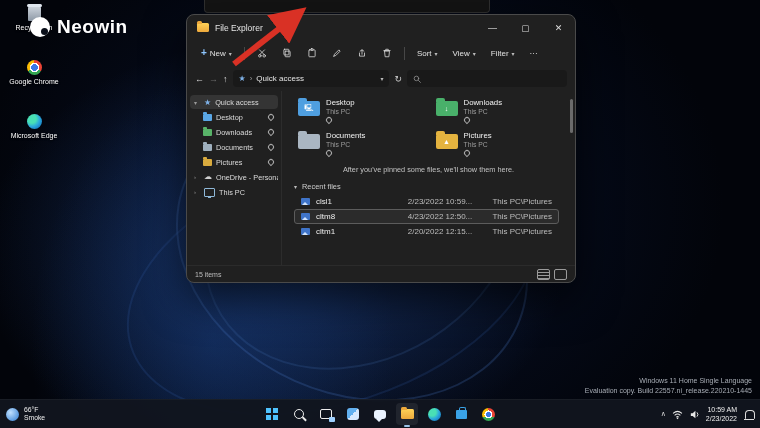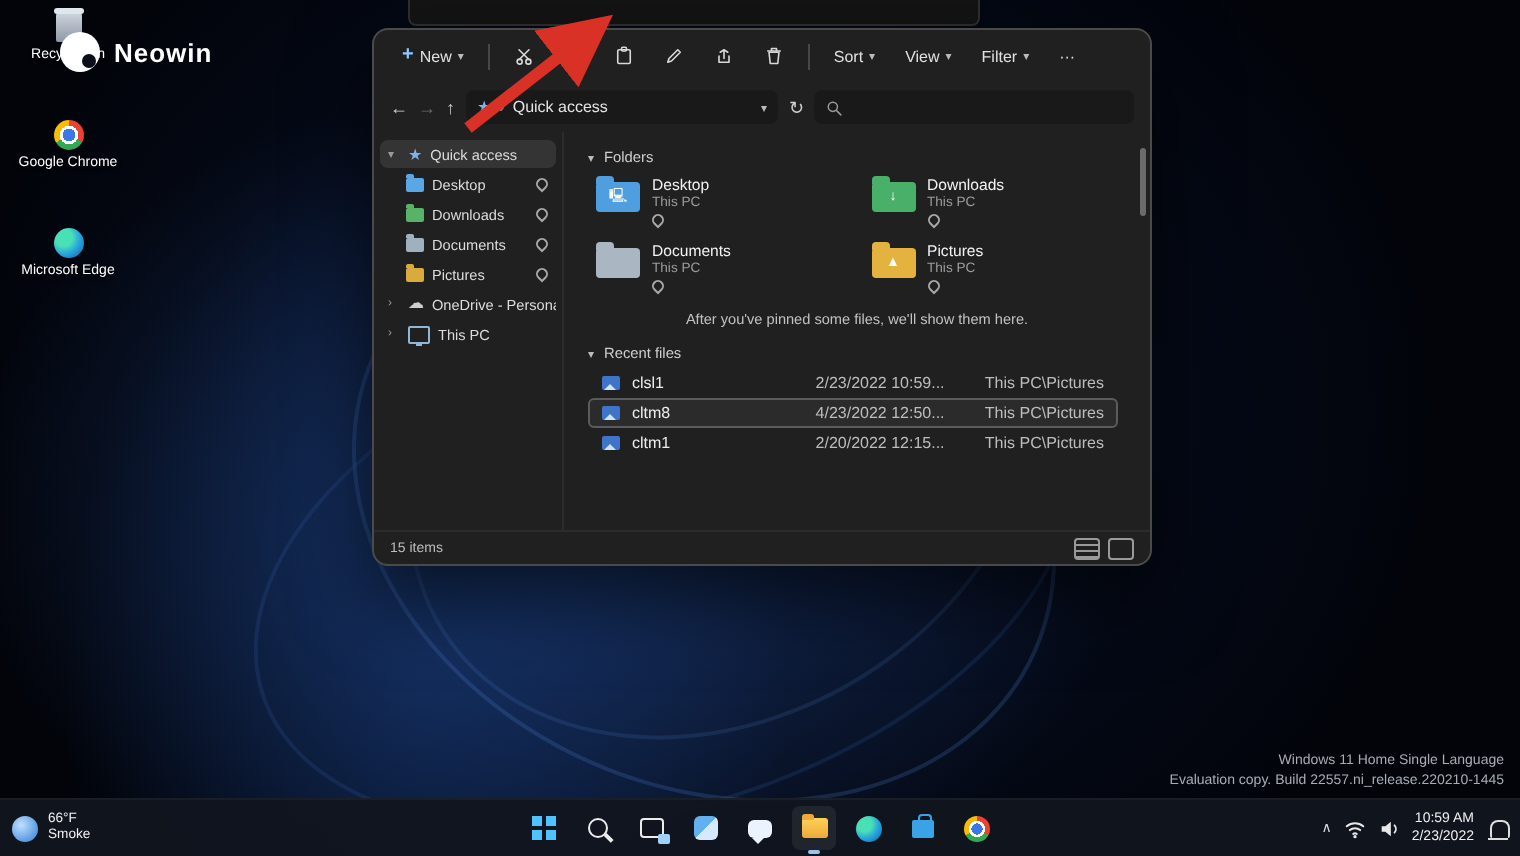--- a/index.html
+++ b/index.html
@@ -14,21 +14,21 @@
     #02040a;}
   .petal{position:absolute;border:2px solid rgba(80,130,215,.22);border-radius:50%;z-index:0}
   .p1{left:170px;top:110px;width:360px;height:280px;transform:rotate(24deg)}
   .p2{left:120px;top:160px;width:420px;height:240px;transform:rotate(-18deg);border-color:rgba(60,110,200,.16)}
   .p3{left:230px;top:60px;width:260px;height:330px;transform:rotate(58deg);border-color:rgba(90,150,230,.14)}
 
   
   .neowin{position:absolute;left:30px;top:16px;display:flex;align-items:center;gap:7px;z-index:3}
   .neowin-mark{width:20px;height:20px;border-radius:50%;background:#fff;position:relative}
   .neowin-mark::after{content:"";position:absolute;right:2px;bottom:2px;width:7px;height:7px;border-radius:50%;background:#0a0f1a}
-  .neowin-text{font-size:13px;font-weight:bold;letter-spacing:.5px;color:#fff}
+  .neowin-text{font-size:19px;font-weight:bold;letter-spacing:.5px;color:#fff}
 
   
   .dicon{position:absolute;width:52px;display:flex;flex-direction:column;align-items:center;gap:3px;
          font-size:7px;line-height:1.15;text-align:center;text-shadow:0 1px 2px #000;z-index:2}
   .bin-ico{width:13px;height:15px;background:linear-gradient(#cfd6de,#8e99a6);border-radius:2px 2px 1px 1px;position:relative}
   .bin-ico::before{content:"";position:absolute;top:-2px;left:-1px;right:-1px;height:3px;background:#dfe6ee;border-radius:2px}
   .chrome-ico{width:15px;height:15px;border-radius:50%;
     background:radial-gradient(circle at 50% 50%, #3b78e7 0 3.2px, #fff 3.2px 4.6px, transparent 4.6px),
                conic-gradient(#ea4335 0 120deg,#34a853 120deg 240deg,#fbbc05 240deg 360deg)}
   .edge-ico{width:15px;height:15px;border-radius:50%;
@@ -185,20 +185,29 @@
   <defs>
     <marker id="ah" markerWidth="6" markerHeight="6" refX="4.2" refY="3" orient="auto">
       <path d="M0 0L6 3L0 6z" fill="#d93125"></path>
     </marker>
   </defs>
   <line x1="22" y1="62" x2="86" y2="12" stroke="#d93125" stroke-width="6" marker-end="url(#ah)"></line>
 </svg>
 
 <div class="window">
 
+  <div class="titlebar">
+    <div class="title-folder"></div>
+    <div class="title-text">File Explorer</div>
+    <div class="win-controls">
+      <div class="win-btn">—</div>
+      <div class="win-btn">▢</div>
+      <div class="win-btn">✕</div>
+    </div>
+  </div>
 
   <div class="cmdbar">
     <div class="cmd-btn">
       <span class="plus">+</span>
       <span>New</span>
       <span class="chev">▾</span>
     </div>
     <div class="vsep"></div>
     <div class="cmd-btn cmd-ico">
       <svg viewBox="0 0 16 16">
@@ -305,24 +314,20 @@
         <span>OneDrive - Personal</span>
       </div>
       <div class="side-item">
         <span class="side-chev">›</span>
         <span class="pc-ico"></span>
         <span>This PC</span>
       </div>
     </div>
 
     <div class="main">
-      <div class="sec-head">
-        <span class="chev">▾</span>
-        <span>Folders</span>
-      </div>
       <div class="tiles">
         <div class="tile">
           <div class="bigfolder bf-desktop">
               <span class="bf-glyph">🖳</span>
             </div>
           <div>
             <div class="tile-name">Desktop</div>
             <div class="tile-sub">This PC</div>
             <span class="pin" style="margin-left:0;display:inline-block"></span>
           </div>

